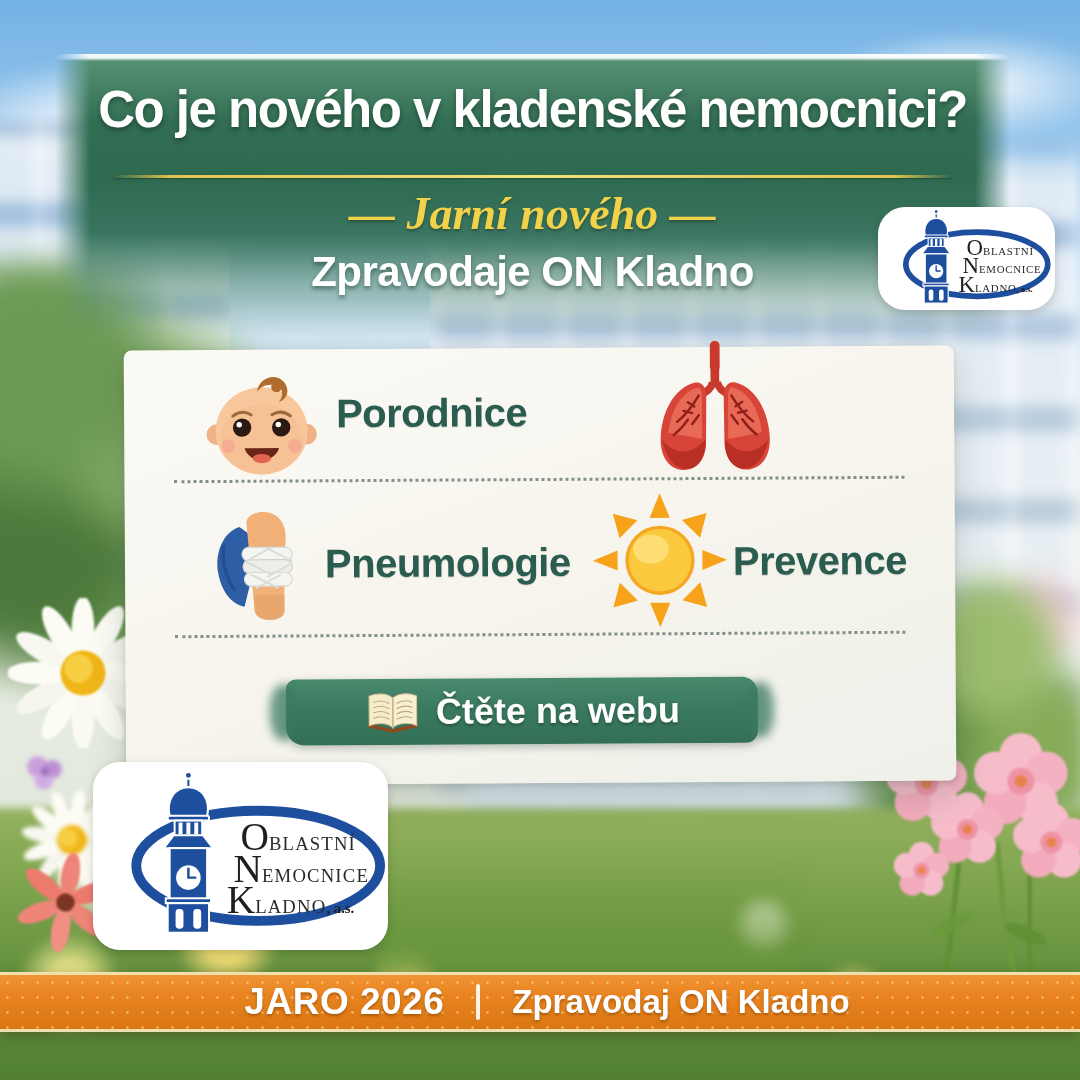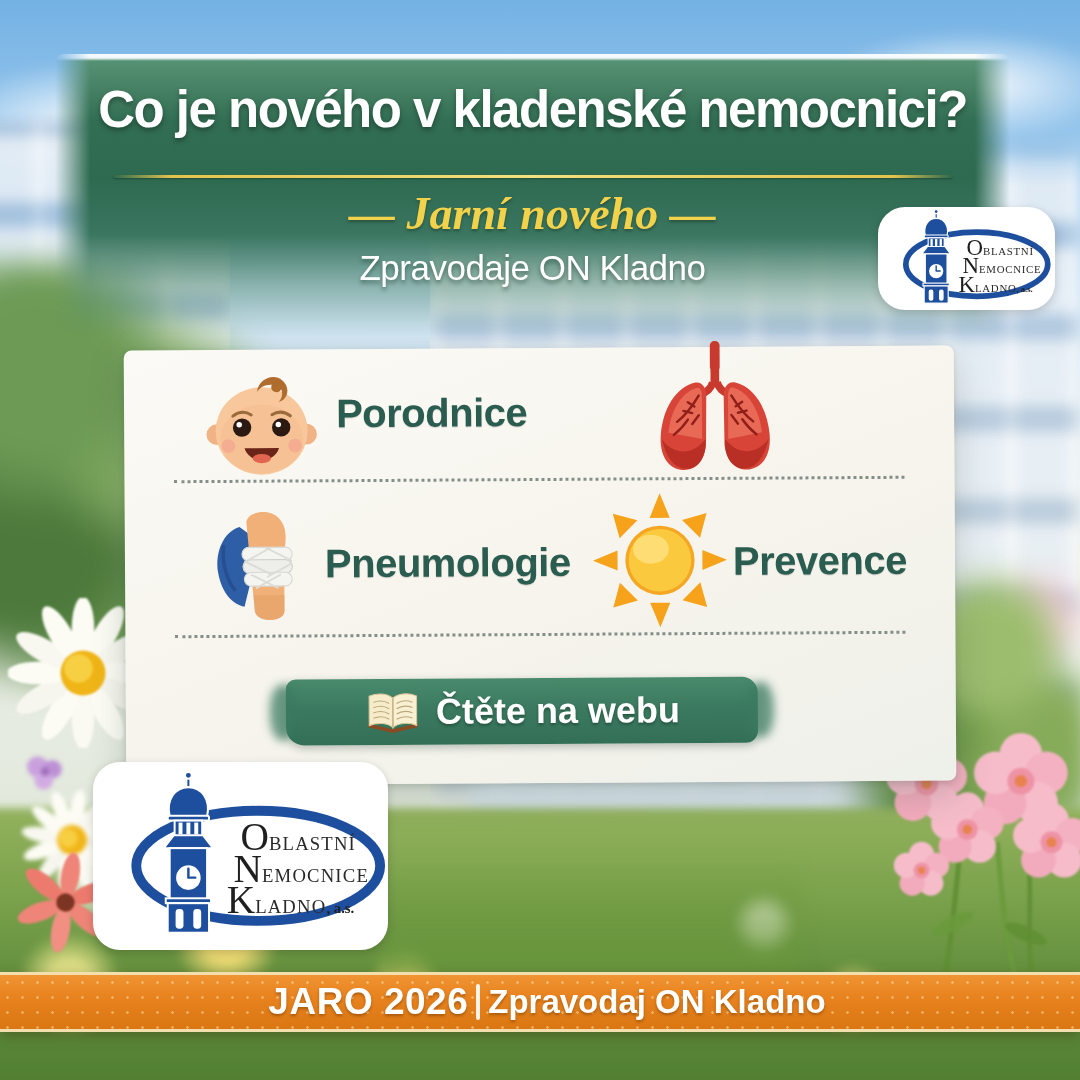--- a/index.html
+++ b/index.html
@@ -63,21 +63,21 @@
   .hero-title{left:0;top:26px;width:100%;text-align:center;white-space:nowrap;
     font-size:51px;font-weight:700;letter-spacing:-1.5px;color:#fff;
     text-shadow:0 3px 5px rgba(15,40,28,.5);}
   .gold-rule{left:58px;right:58px;top:121px;height:3px;border-radius:2px;
     background:linear-gradient(90deg,rgba(227,196,78,0),#e3c44e 7%,#f3e07e 50%,#e3c44e 93%,rgba(227,196,78,0));
     box-shadow:0 1px 2px rgba(0,0,0,.3);}
   .hero-issue{left:0;top:133px;width:100%;text-align:center;
     font-family:"Liberation Serif",serif;font-style:italic;font-weight:700;
     font-size:46px;color:#f2d24b;text-shadow:0 2px 3px rgba(25,50,35,.5);}
   .hero-sub{left:0;top:194px;width:100%;text-align:center;
-    font-size:35px;font-weight:400;color:#fff;letter-spacing:-0.5px;
+    font-size:42px;font-weight:700;color:#fff;letter-spacing:-0.5px;
     text-shadow:0 3px 4px rgba(15,40,28,.45);}
 
   
   .logo-box{background:#fff;box-shadow:0 3px 10px rgba(0,0,0,.18);z-index:6;border-radius:27px;}
   .logo-tr{left:878px;top:207px;width:177px;height:103px;}
   .logo-bl{left:93px;top:762px;width:295px;height:188px;}
   .logo-box svg{width:100%;height:100%;display:block;}
   .logo-init{font-family:"Liberation Serif",serif;font-size:40px;fill:#1f1f1f;}
   .logo-rest{font-family:"Liberation Serif",serif;font-size:19px;letter-spacing:1.2px;fill:#2a2a2a;}
   .logo-suffix{font-family:"Liberation Serif",serif;font-size:15px;font-weight:700;fill:#1f1f1f;}
@@ -100,21 +100,21 @@
   .cta-label{font-size:36px;font-weight:700;color:#fff;text-shadow:0 2px 3px rgba(15,40,28,.45);}
 
   
   .footer{left:0;top:972px;width:1080px;height:60px;z-index:7;
     border-top:3px solid #f3dfae;border-bottom:3px solid #f3dfae;box-sizing:border-box;
     background:
       radial-gradient(rgba(255,235,180,.45) 1px,transparent 1.6px),
       linear-gradient(180deg,#f09433 0%,#e8831f 40%,#da7712 100%);
     background-size:15px 15px,100% 100%;
     box-shadow:0 4px 12px rgba(60,40,10,.35);
-    display:flex;align-items:center;justify-content:center;gap:8px;padding-left:14px;}
+    display:flex;align-items:center;justify-content:center;gap:32px;padding-left:14px;}
   .footer-season{font-size:37px;font-weight:700;color:#fff;letter-spacing:.5px;
     text-shadow:0 2px 3px rgba(120,60,0,.55);}
   .footer-bar{width:4px;height:36px;background:rgba(255,255,255,.9);border-radius:2px;}
   .footer-name{font-size:33px;font-weight:700;color:#fff;
     text-shadow:0 2px 3px rgba(120,60,0,.55);}
 </style>
 </head>
 <body>
 
 <div class="canvas">

